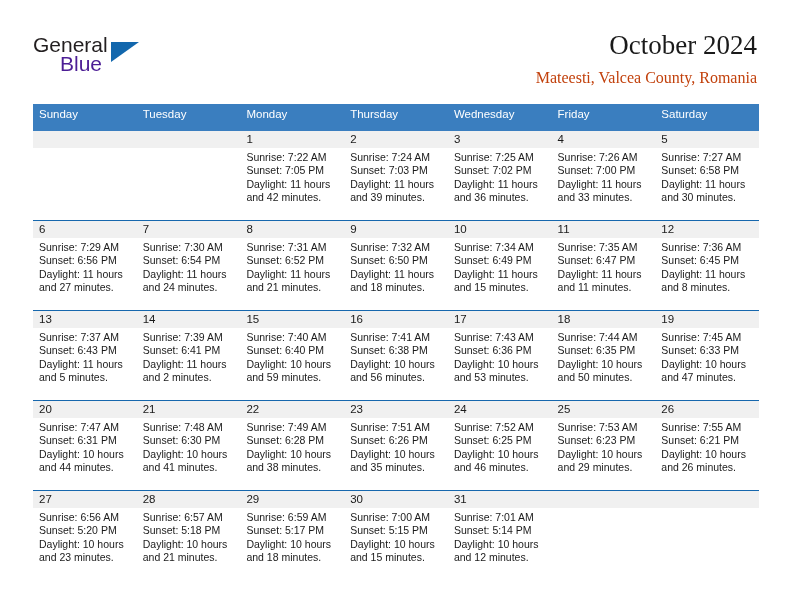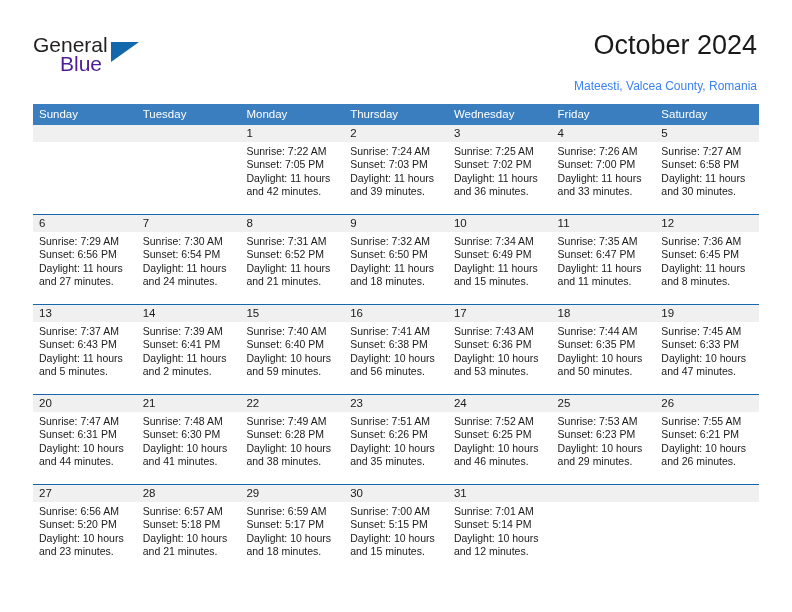--- a/index.html
+++ b/index.html
@@ -63,48 +63,49 @@
     height: 0;
     border-left: 28px solid #1267ad;
     border-bottom: 20px solid transparent;
   }
 
   .title-block {
     position: absolute;
     right: 35px;
     top: 28px;
     text-align: right;
+    font-family: Liberation Serif, serif;
   }
   .cal-title {
     font-size: 27px;
     font-weight: normal;
     color: #1a1a1a;
     line-height: 34px;
     white-space: nowrap;
   }
   .cal-subtitle {
-    font-size: 12px;
-    color: #3b82f6;
+    font-size: 16px;
+    color: #c2410c;
     line-height: 22px;
-    margin-top: 13px;
+    margin-top: 5px;
     white-space: nowrap;
   }
 
   
   .calendar {
     position: absolute;
     left: 33px;
     top: 104px;
     width: 726px;
   }
 
   .dow-row {
     display: flex;
     background: #3a7ebf;
-    height: 21px;
+    height: 27px;
   }
   .dow-cell {
     flex: 1 1 0;
     color: #ffffff;
     font-size: 11.5px;
     line-height: 21px;
     padding-left: 6px;
     box-sizing: border-box;
     white-space: nowrap;
     overflow: hidden;

